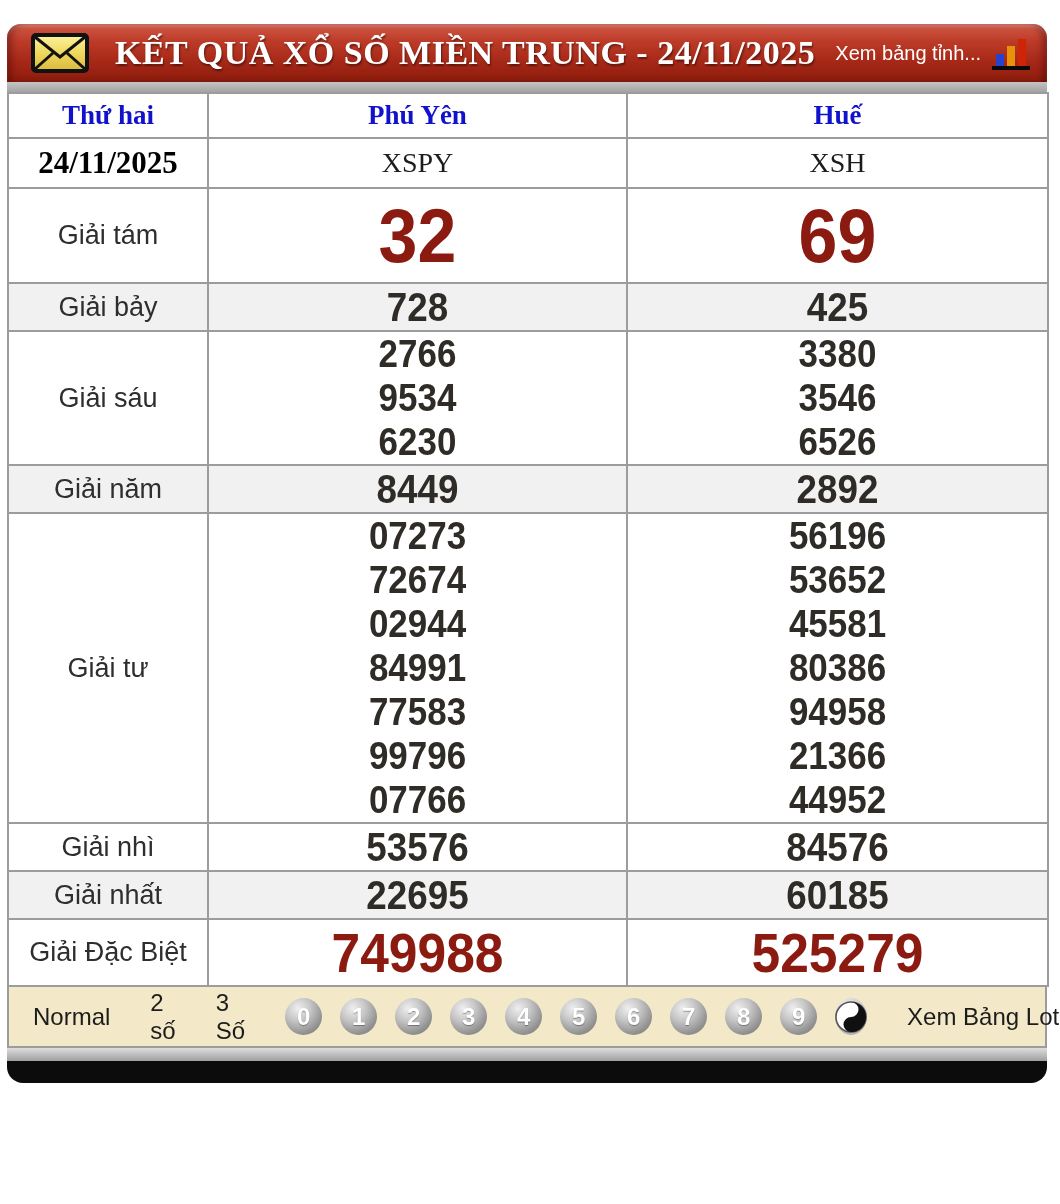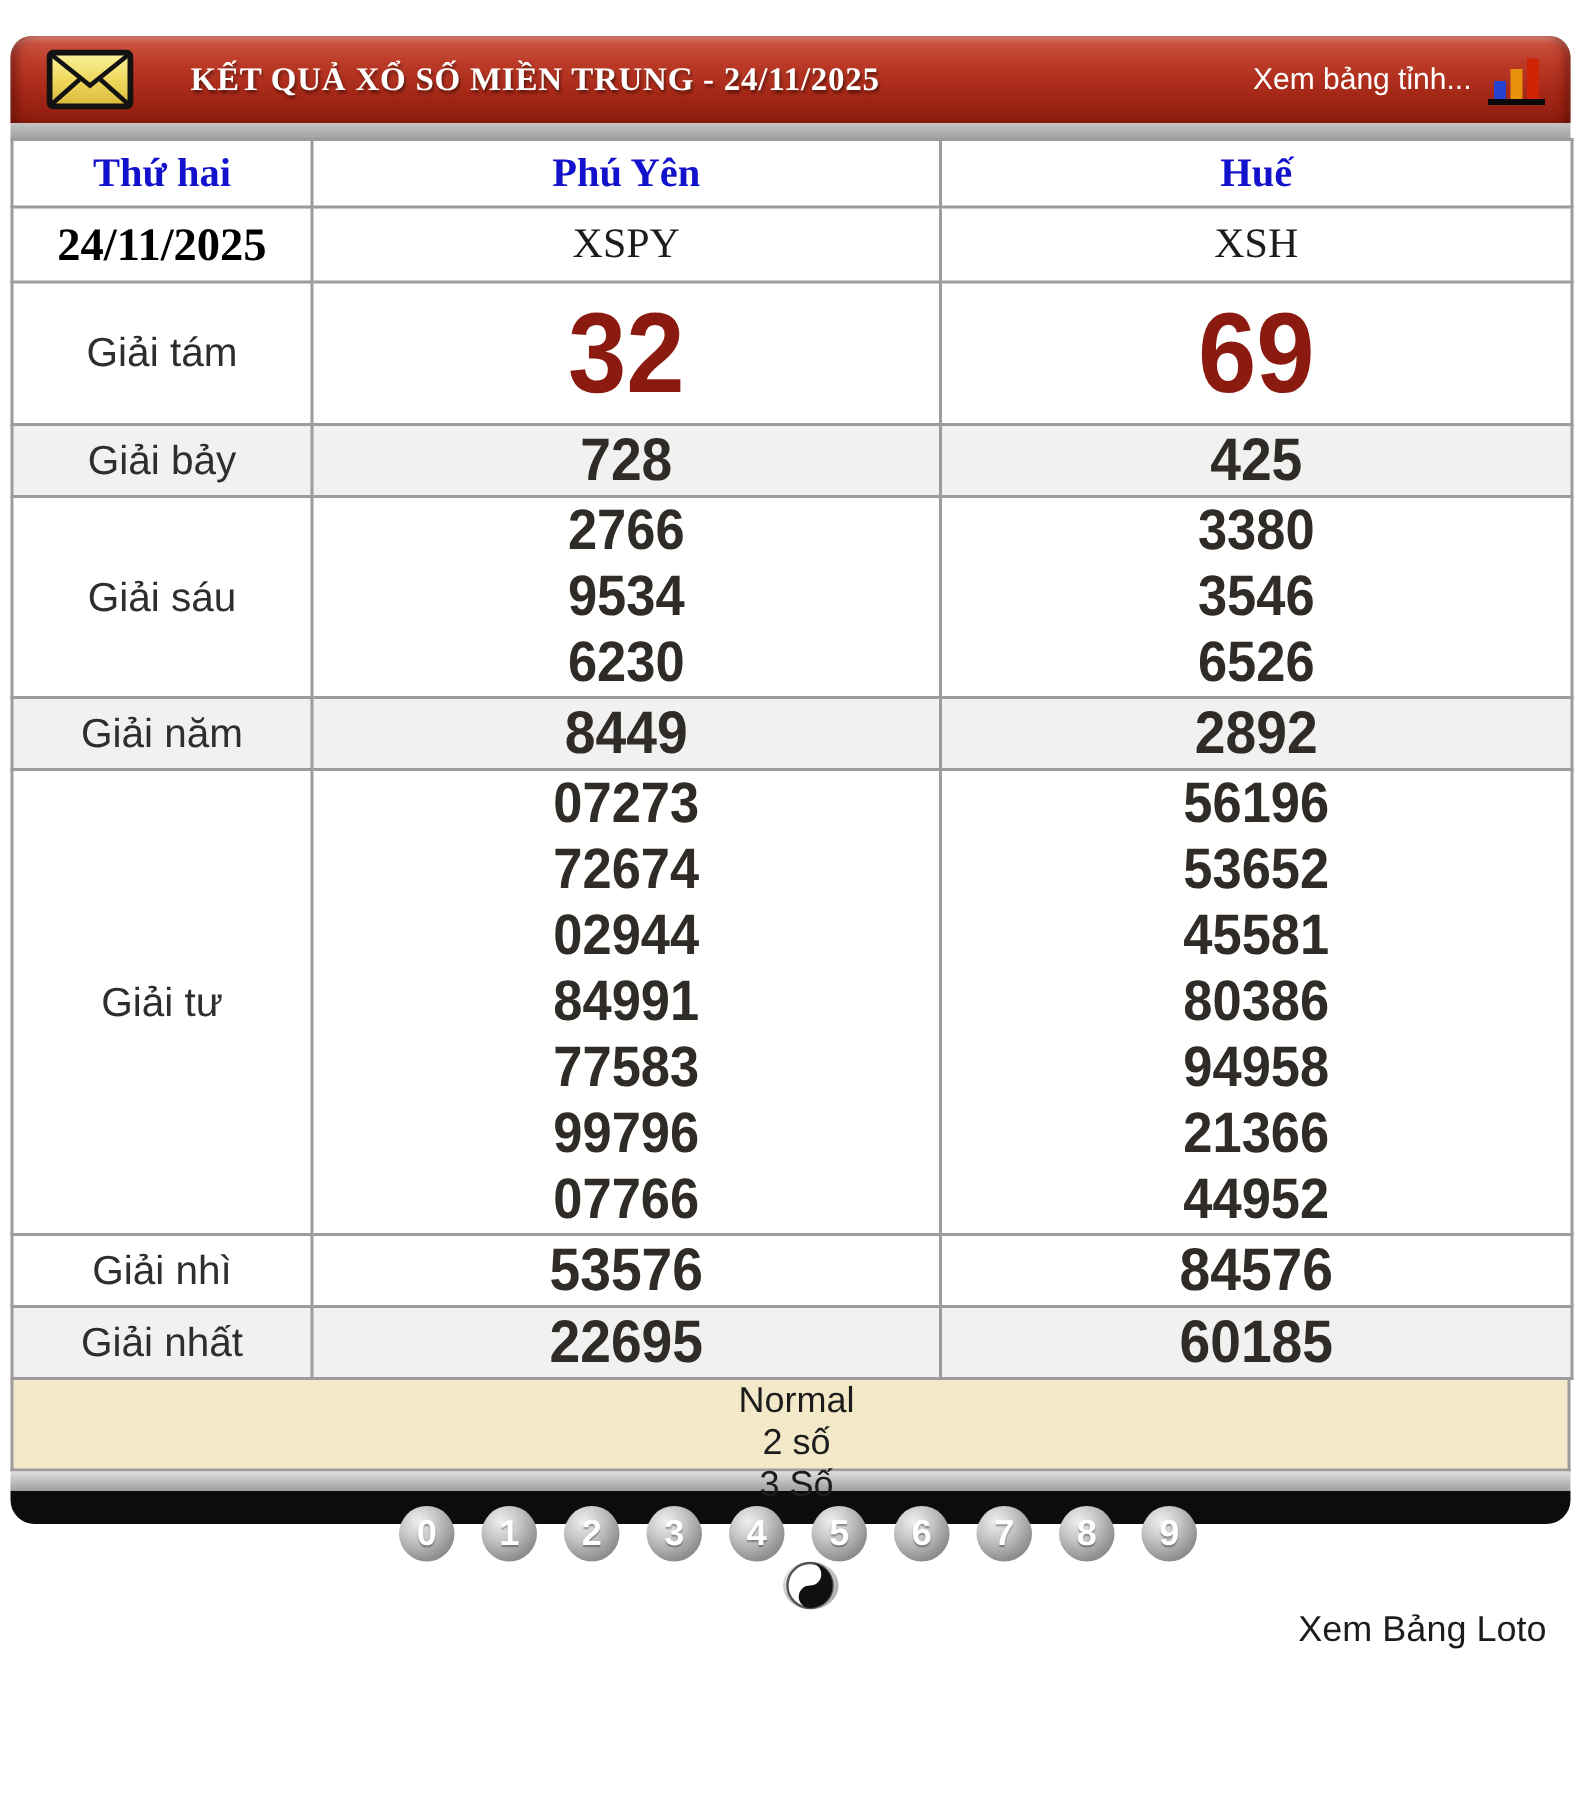--- a/index.html
+++ b/index.html
@@ -15,21 +15,21 @@
   html,body{width:1060px;height:1204px;background:#fff;overflow:hidden;
     font-family:"Liberation Sans",sans-serif;}
   .widget{width:1040px;margin:24px 0 0 7px;}
 
   
   .hdr{height:58px;border-radius:14px 14px 0 0;display:flex;align-items:center;
     padding:0 16px 0 24px;
     background:linear-gradient(180deg,#d05a46 0%,#bc3b28 30%,#a62817 65%,#8d1c0d 100%);
     box-shadow:inset 7px 0 8px -4px rgba(60,0,0,.55), inset -7px 0 8px -4px rgba(60,0,0,.55), inset 0 3px 3px rgba(255,255,255,.25);}
   .hdr .title{color:#fff;font-family:"Liberation Serif",serif;font-weight:bold;
-    font-size:22px;margin-left:38px;text-shadow:1px 2px 2px rgba(0,0,0,.45);letter-spacing:.5px;}
+    font-size:34px;margin-left:26px;text-shadow:1px 2px 2px rgba(0,0,0,.45);letter-spacing:.5px;}
   .hdr .prov-link{margin-left:auto;color:#fff;font-size:20px;cursor:pointer;display:flex;align-items:center;gap:10px;}
   .env{display:block;}
 
   
   .strip-top{height:10px;background:linear-gradient(180deg,#c4c4c4,#a3a3a3);}
   .strip-bottom{height:13px;background:linear-gradient(180deg,#dedede,#9f9f9f);}
   .black-bar{height:22px;background:#0c0c0c;border-radius:0 0 16px 16px;}
 
   
   table{width:1040px;border-collapse:collapse;table-layout:fixed;}
@@ -43,21 +43,21 @@
   tr.alt td{background:var(--alt-row-bg);}
   tr.r0 td{height:95px} tr.r0 .numline{font-size:76px;color:var(--prize-red);}
   tr.r1 td,tr.r3 td,tr.r6 td,tr.r7 td{height:48px}
   tr.r2 td{height:130px} tr.r2 .numline{font-size:38px;line-height:44px;}
   tr.r4 td{height:306px} tr.r4 .numline{font-size:38px;line-height:44px;}
   tr.r5 td{height:95px}  tr.r5 .numline{font-size:38px;line-height:47px;}
   tr.r8 td{height:64px}  tr.r8 .numline{font-size:56px;color:var(--prize-red);}
 
   
   .footer{height:61px;background:var(--footer-bg);border:2px solid var(--border-gray);
-    border-top:none;display:flex;align-items:center;padding:0 14px 0 22px;color:#1c1c1c;font-size:24px;flex-direction:column;}
+    border-top:none;display:flex;align-items:center;padding:0 4px 0 22px;color:#1c1c1c;font-size:24px;}
   .mode{cursor:pointer;padding:0 2px;}
   .vsep{width:2px;height:40px;background:#a9a296;margin:0 18px;}
   .balls{display:flex;align-items:center;gap:18px;margin-left:2px;}
   .ball{width:37px;height:37px;border-radius:50%;cursor:pointer;
     background:radial-gradient(circle at 35% 28%,#efefef 0%,#c6c6c6 35%,#909090 72%,#767676 100%);
     color:#fff;font-weight:bold;font-size:24px;display:flex;align-items:center;justify-content:center;
     text-shadow:0 1px 1px rgba(0,0,0,.35);}
   .ball.yy{background:radial-gradient(circle at 35% 28%,#f5f5f5 0%,#d0d0d0 45%,#9a9a9a 100%);}
   .loto{margin-left:auto;cursor:pointer;white-space:nowrap;}
 </style>
@@ -182,20 +182,29 @@
             <div class="numline">84576</div>
           </td>
         </tr>
         <tr class="r7 alt">
           <td class="label-cell">Giải nhất</td>
           <td>
             <div class="numline">22695</div>
           </td>
           <td>
             <div class="numline">60185</div>
+          </td>
+        </tr>
+        <tr class="r8">
+          <td class="label-cell">Giải Đặc Biệt</td>
+          <td>
+            <div class="numline">749988</div>
+          </td>
+          <td>
+            <div class="numline">525279</div>
           </td>
         </tr>
       </tbody>
   </table>
 
   <div class="footer">
     <span class="mode">Normal</span>
     <span class="vsep"></span>
     <span class="mode">2 số</span>
     <span class="vsep"></span>

